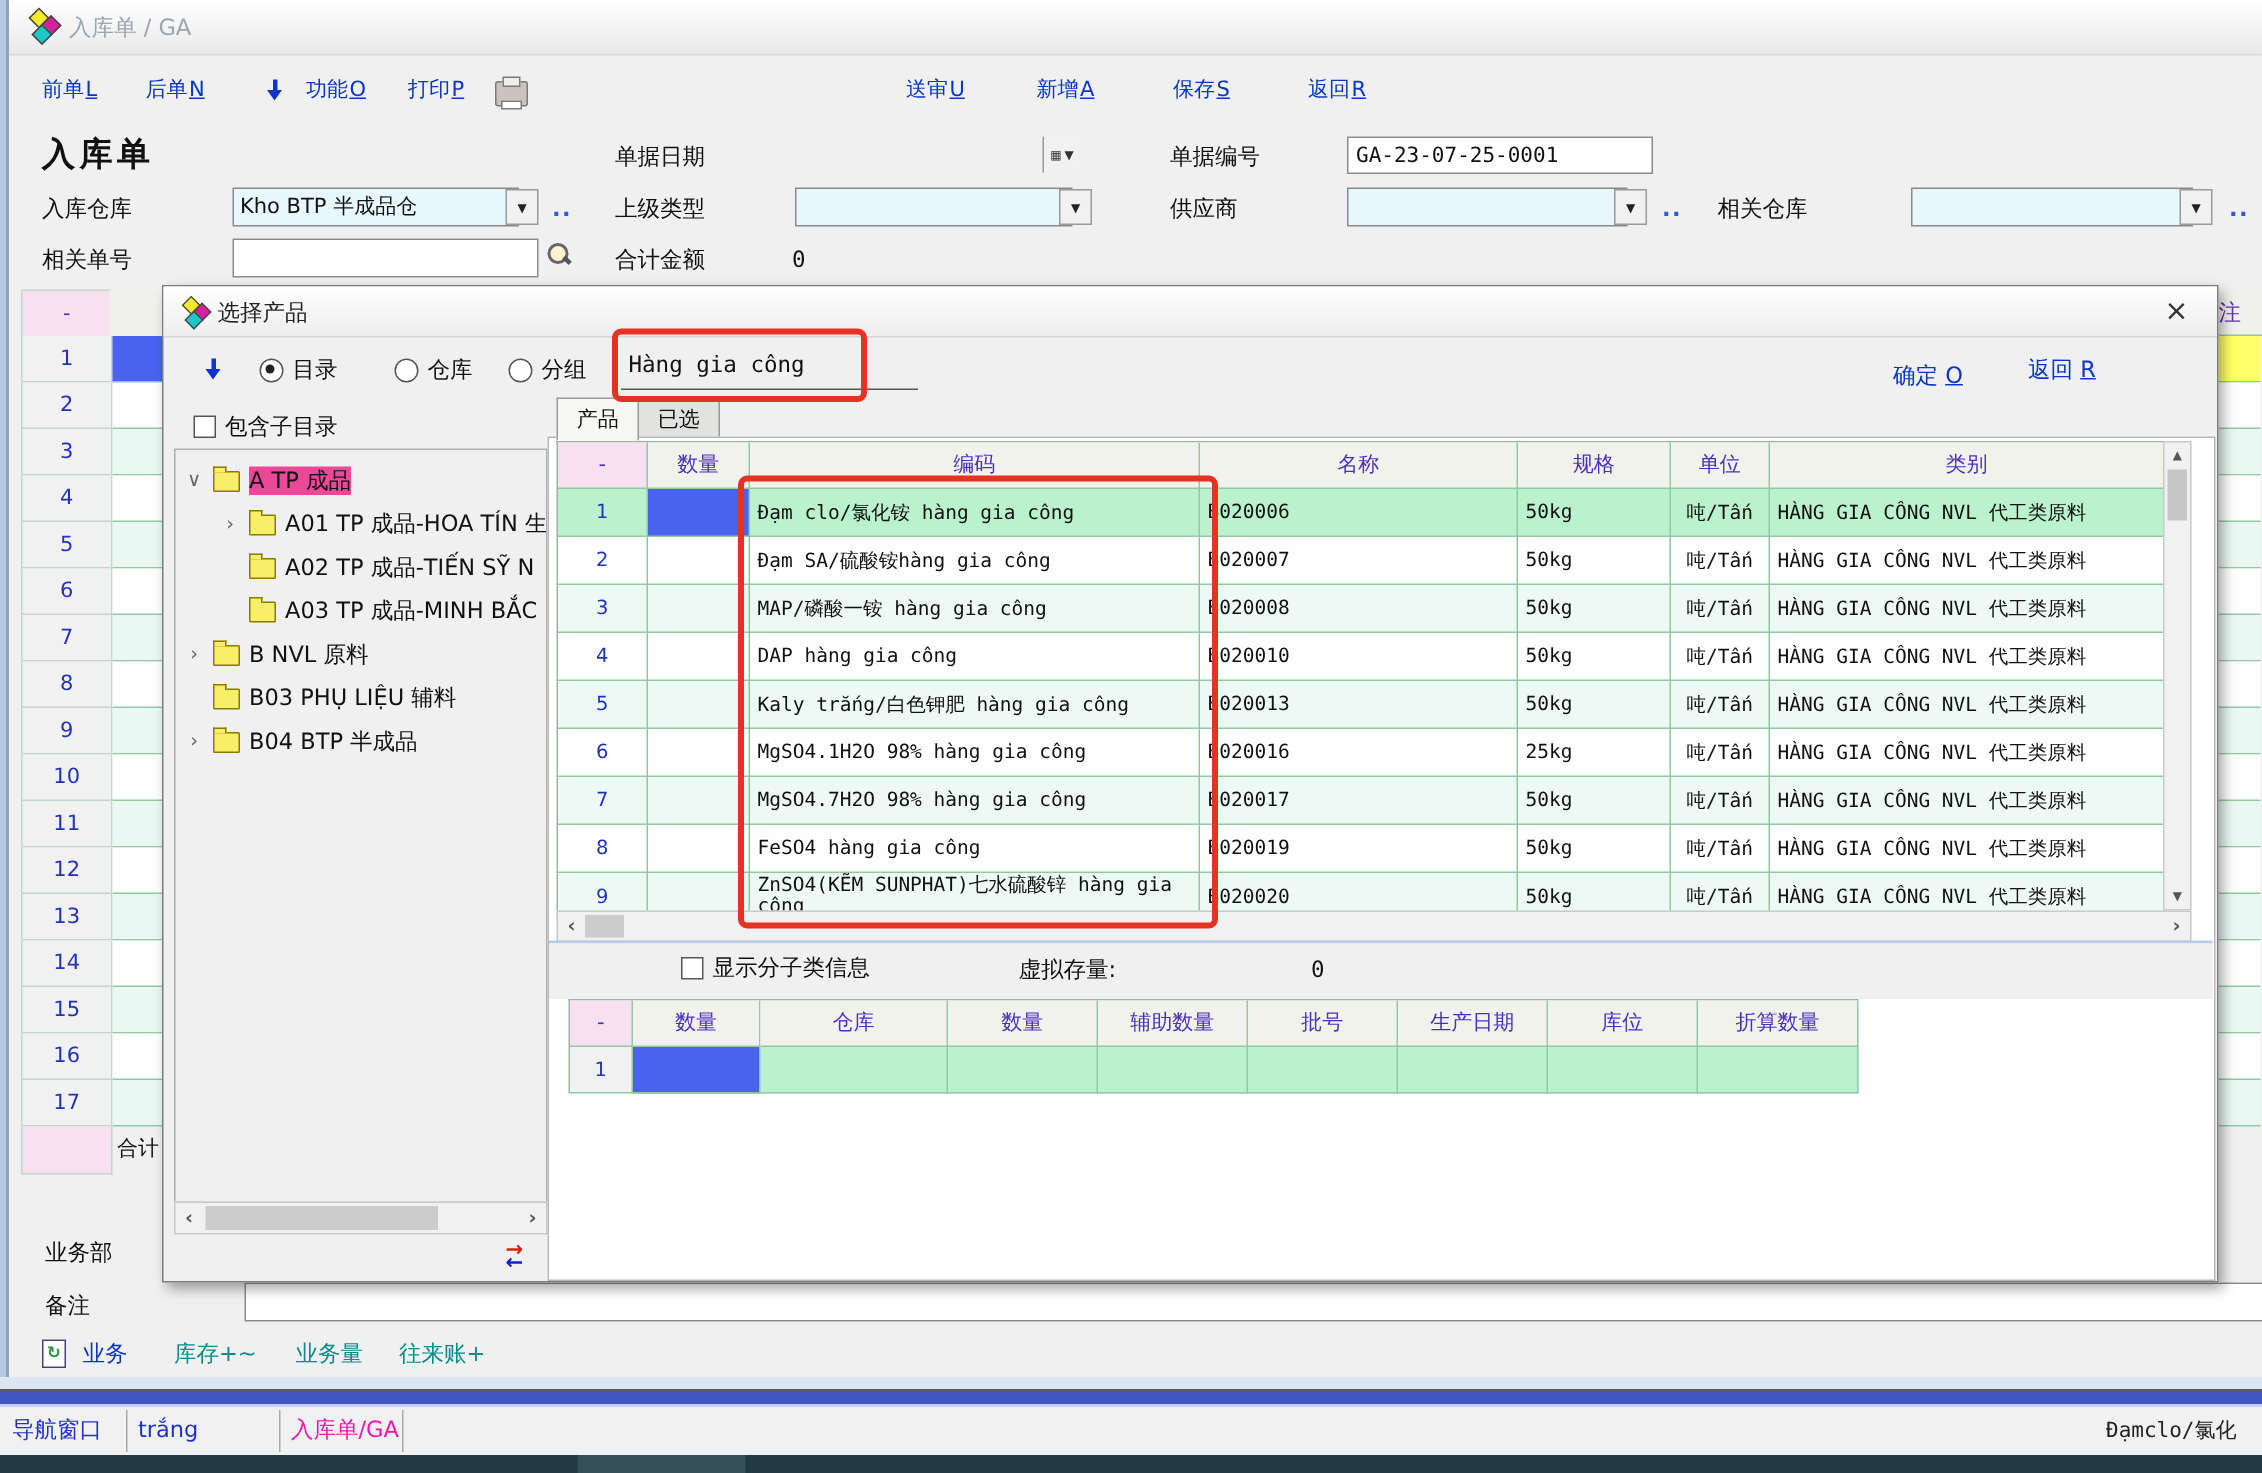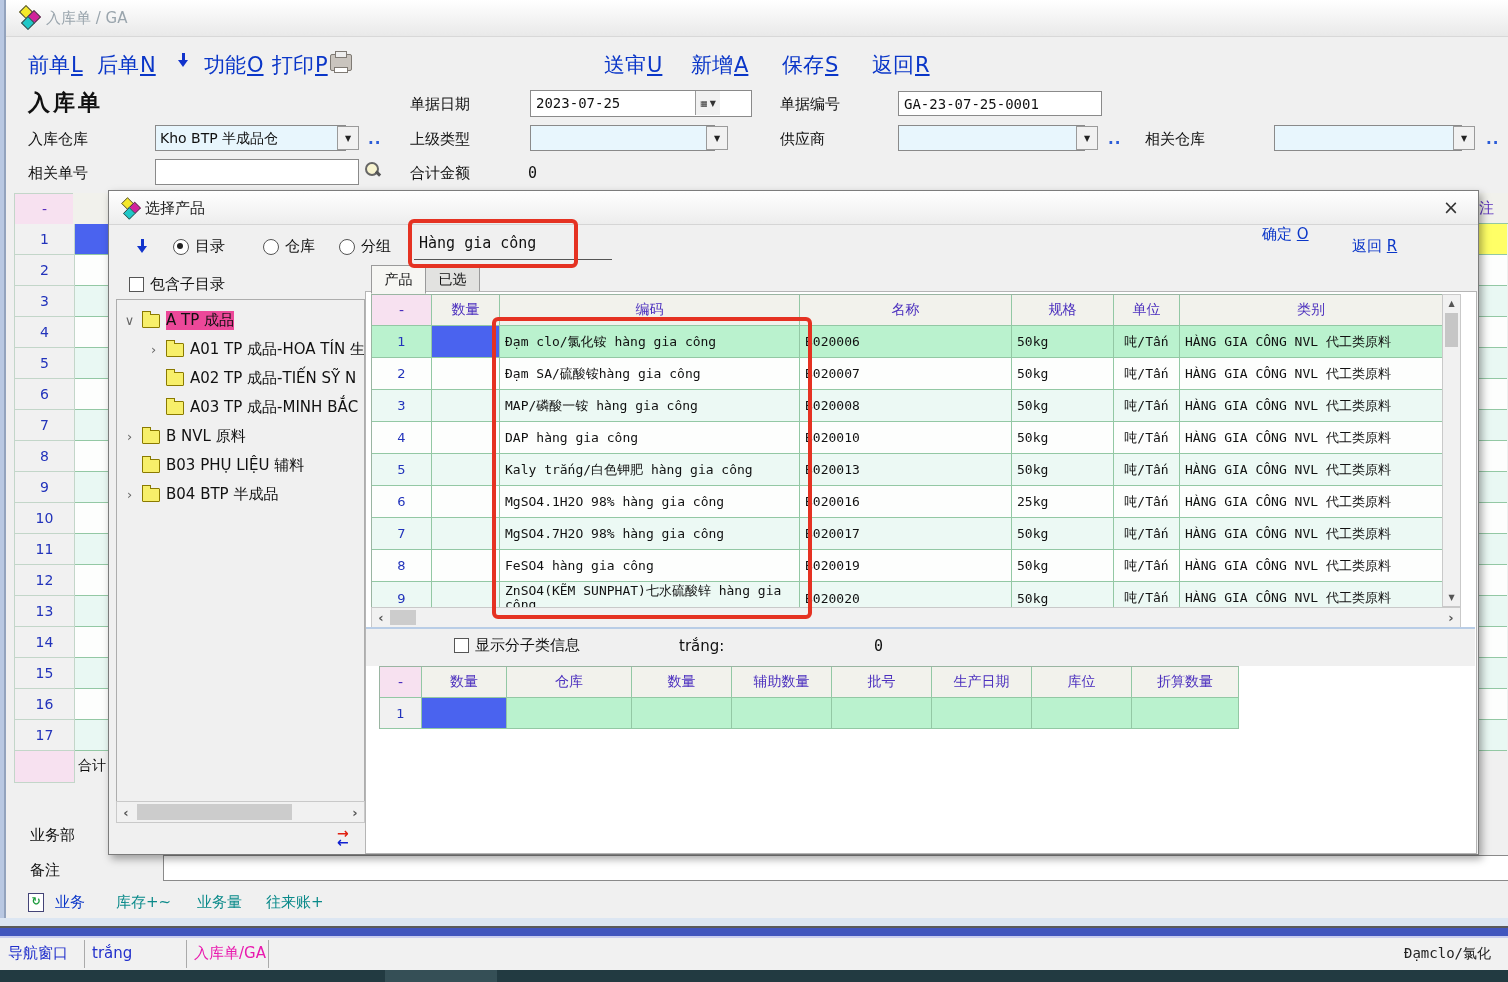--- a/index.html
+++ b/index.html
@@ -11,21 +11,21 @@
   .frame-left2{left:4px;top:0;width:2px;height:938px;background:#93a3bd}
   .titlebar{left:6px;top:0;right:0;height:36px;background:linear-gradient(#ffffff,#e9e9e9);border-bottom:1px solid #d8d8d8}
   .title-text{left:46px;top:9px;font-size:15px;color:#9aa5ad}
   
   .diamonds{width:22px;height:22px}
   .diamonds i{position:absolute;width:8px;height:8px;transform:rotate(45deg);border:1px solid #444}
   .diamonds .d1{left:1px;top:1px;background:#f4e92a}
   .diamonds .d2{left:9px;top:6px;background:#d1239b}
   .diamonds .d3{left:3px;top:12px;background:#1fc8c8}
   
-  .tlink{top:51px;font-size:21px;color:var(--c-link,#0a36c8);cursor:default;white-space:nowrap}
+  .tlink{top:51px;font-size:14px;color:var(--c-link,#0a36c8);cursor:default;white-space:nowrap}
   .tlink u{margin-left:1px}
   .dlink{font-size:15px;color:var(--c-link,#0a36c8);white-space:nowrap}
   .funnel{width:11px;height:14px}
   .funnel .stem{position:absolute;left:4px;top:0;width:3px;height:8px;background:#1133cc}
   .funnel .tri{position:absolute;left:0;top:7px;width:0;height:0;border-left:5.5px solid transparent;border-right:5.5px solid transparent;border-top:7px solid #1133cc}
   .printer{width:20px;height:15px;background:#c9c4be;border:1px solid #7f7a74;border-radius:2px}
   .printer::before{content:"";position:absolute;left:4px;top:-4px;width:10px;height:5px;background:#eee;border:1px solid #7f7a74}
   .printer::after{content:"";position:absolute;left:3px;bottom:-3px;width:12px;height:4px;background:#fff;border:1px solid #7f7a74}
   
   .h1{font-size:22px;font-weight:bold;letter-spacing:3px}
@@ -138,21 +138,20 @@
   <a class="abs tlink" style="left:204px"><span>功能</span><u>O</u></a>
   <a class="abs tlink" style="left:272px"><span>打印</span><u>P</u></a>
   <div class="abs printer" style="left:330px;top:54px"></div>
   <a class="abs tlink" style="left:604px"><span>送审</span><u>U</u></a>
   <a class="abs tlink" style="left:691px"><span>新增</span><u>A</u></a>
   <a class="abs tlink" style="left:782px"><span>保存</span><u>S</u></a>
   <a class="abs tlink" style="left:872px"><span>返回</span><u>R</u></a>
 
   <div class="abs h1" style="left:28px;top:88px">入库单</div>
   <div class="abs flabel" style="left:410px;top:95px">单据日期</div>
-  <div class="abs tbox" style="left:530px;top:90px;width:189px;height:25px;padding-right:26px">2023-07-25</div>
   <div class="abs calbtn" style="left:695px;top:91px;height:24px">
       <span>▦</span>
       <span>▼</span>
     </div>
   <div class="abs flabel" style="left:780px;top:95px">单据编号</div>
   <div class="abs tbox" style="left:898px;top:91px;width:192px;height:23px">GA-23-07-25-0001</div>
 
   <div class="abs flabel" style="left:28px;top:130px">入库仓库</div>
   <div class="abs combo" style="left:155px;top:125px;width:181px;height:24px">Kho BTP 半成品仓</div>
   <div class="abs cbtn" style="left:337px;top:126px;height:22px">▼</div>
@@ -321,21 +320,21 @@
     <div class="abs ctl" style="left:154px;top:46px">
         <span class="radio"></span>
         <span>仓库</span>
       </div>
     <div class="abs ctl" style="left:230px;top:46px">
         <span class="radio"></span>
         <span>分组</span>
       </div>
     <div class="abs searchtext" style="left:310px;top:43px">Hàng gia công</div>
     <div class="abs underline" style="left:305px;top:68px;width:198px"></div>
-    <a class="abs dlink" style="left:1153px;top:34px"><span>确定</span> <u>O</u></a>
+    <a class="abs dlink" style="left:1153px;top:50px"><span>确定</span> <u>O</u></a>
     <a class="abs dlink" style="left:1243px;top:46px"><span>返回</span> <u>R</u></a>
 
     <div class="abs ctl" style="left:20px;top:84px">
         <span class="checkbox"></span>
         <span>包含子目录</span>
       </div>
     <div class="abs tree" id="tree" style="left:7px;top:108px;width:247px;height:501px">
         <div style="height: 6px;"></div>
         <div class="trow" style="padding-left: 6px;">
           <div class="exp">∨</div>
@@ -489,21 +488,21 @@
       <span class="thumb" style="left:18px;width:26px"></span>
       <span class="ar" style="right:1px">›</span>
     </div>
 
     <div class="abs" style="left:257px;top:436px;width:1109px;height:2px;background:#b9cde6"></div>
     <div class="abs" style="left:257px;top:438px;width:1109px;height:37px;background:#f0f0f0"></div>
     <div class="abs ctl" style="left:345px;top:445px">
         <span class="checkbox"></span>
         <span>显示分子类信息</span>
       </div>
-    <div class="abs flabel" style="left:570px;top:446px">trắng:</div>
+    <div class="abs flabel" style="left:570px;top:446px">虚拟存量:</div>
     <div class="abs flabel" style="left:765px;top:446px;font-family:'DejaVu Sans Mono',monospace">0</div>
     <div class="abs tbl" id="minitable" style="left:270px;top:475px">
         <div class="thead" style="grid-template-columns: 42px 85px 125px 100px 100px 100px 100px 100px 107px;">
           <div class="th pink" style="height: 30px;">-</div>
           <div class="th" style="height: 30px;">数量</div>
           <div class="th" style="height: 30px;">仓库</div>
           <div class="th" style="height: 30px;">数量</div>
           <div class="th" style="height: 30px;">辅助数量</div>
           <div class="th" style="height: 30px;">批号</div>
           <div class="th" style="height: 30px;">生产日期</div>

